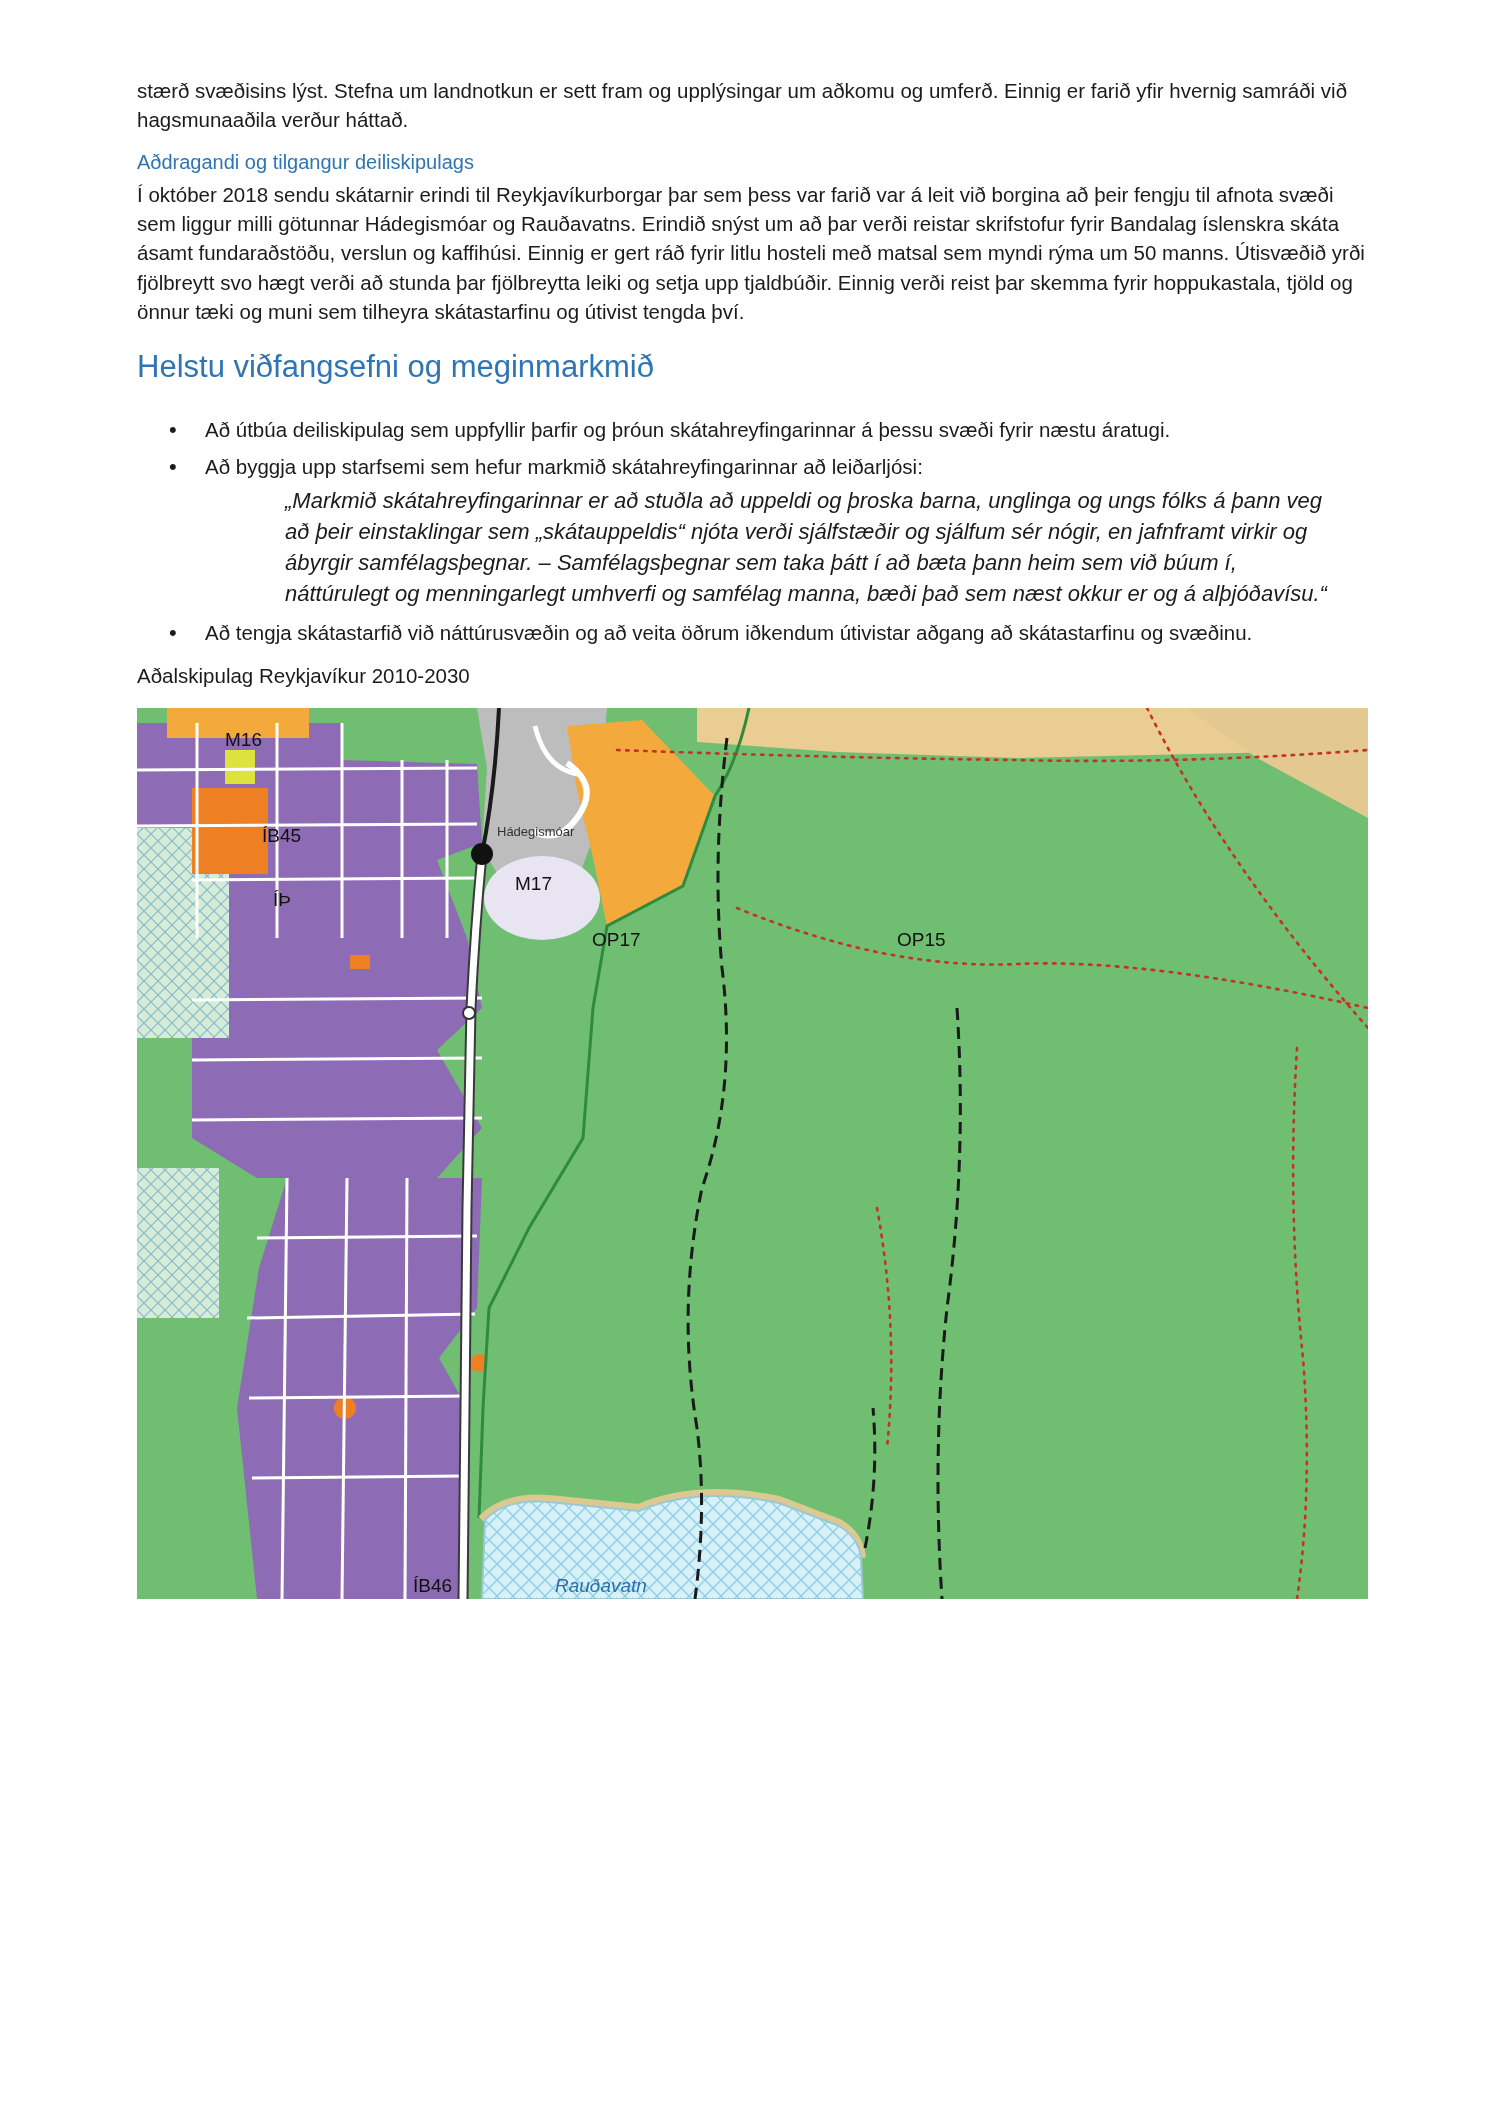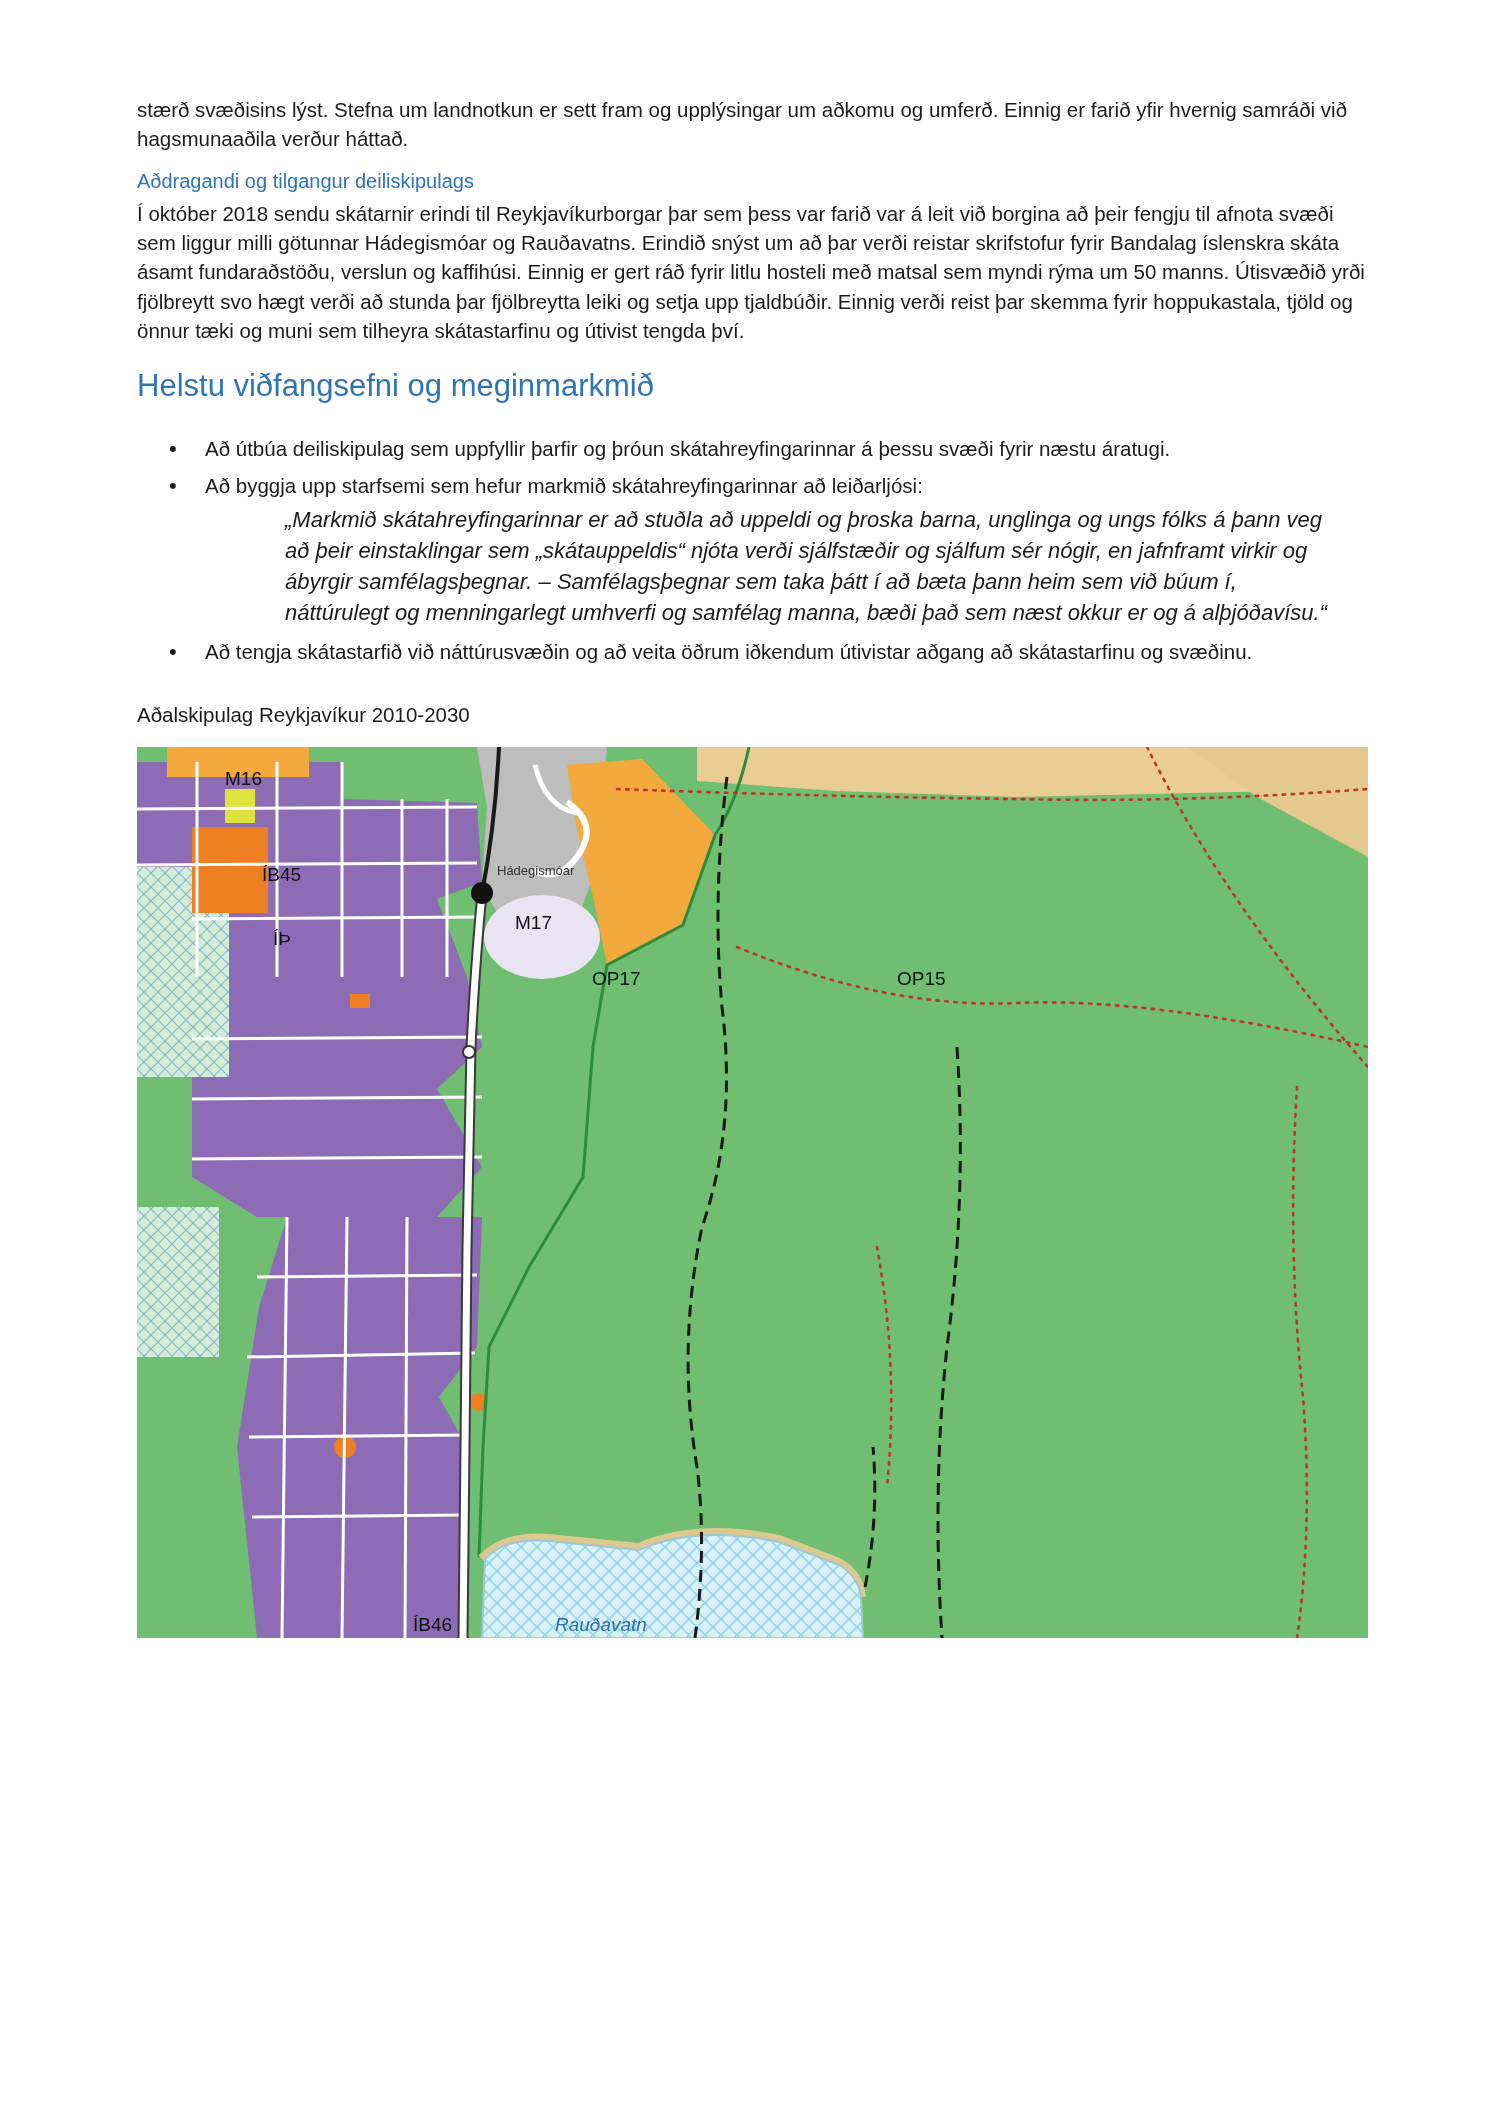--- a/index.html
+++ b/index.html
@@ -5,21 +5,21 @@
   html, body { margin:0; padding:0; background:#ffffff; }
   body {
     width:1501px; height:2122px;
     font-family:"Liberation Sans", sans-serif;
     color:#1b1b1b;
     position:relative;
   }
   .page {
     box-sizing:border-box;
     width:1501px; height:2122px;
-    padding:95px 133px 0 137px;
+    padding:76px 133px 0 137px;
     overflow:hidden;
   }
   p { margin:0; font-size:20.5px; line-height:1.42; }
   .heading-md {
     font-size:20px; font-weight:normal; color:#2e75b6;
     margin:16px 0 5px 0; line-height:1.25;
   }
   .heading-lg {
     font-size:31px; font-weight:normal; color:#2e75b6;
     margin:22px 0 28px 0; line-height:1.25;
@@ -31,21 +31,21 @@
   ul.bullets li::before {
     content:"\2022";
     position:absolute; left:-36px; top:-1px;
     font-size:22px; color:#1b1b1b;
   }
   .quote {
     font-style:italic;
     font-size:22px; line-height:1.42;
     margin:4px 40px 6px 80px;
   }
-  .plan-ref { margin-top:34px; }
+  .plan-ref { margin-top:14px; }
   .map-wrap {
     margin-top:18px;
     width:1331px; height:891px;
     overflow:hidden;
   }
 </style>
 </head>
 <body>
 
 <div class="page">

